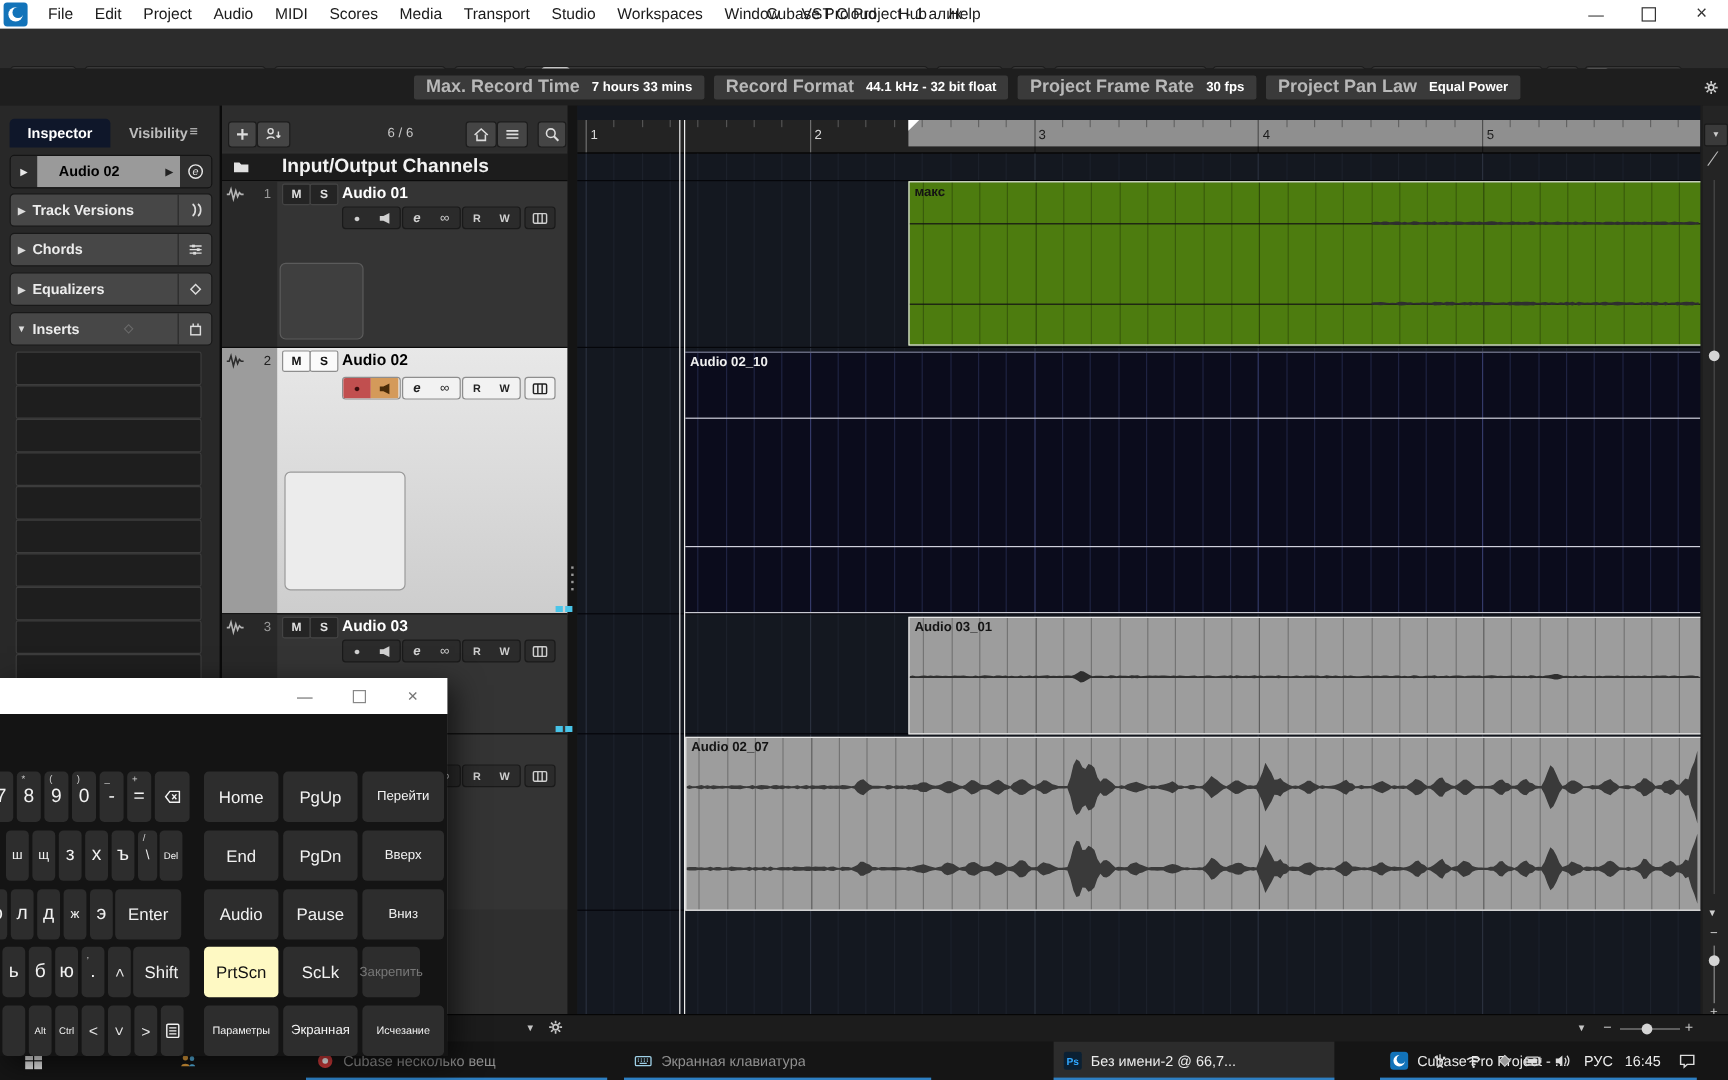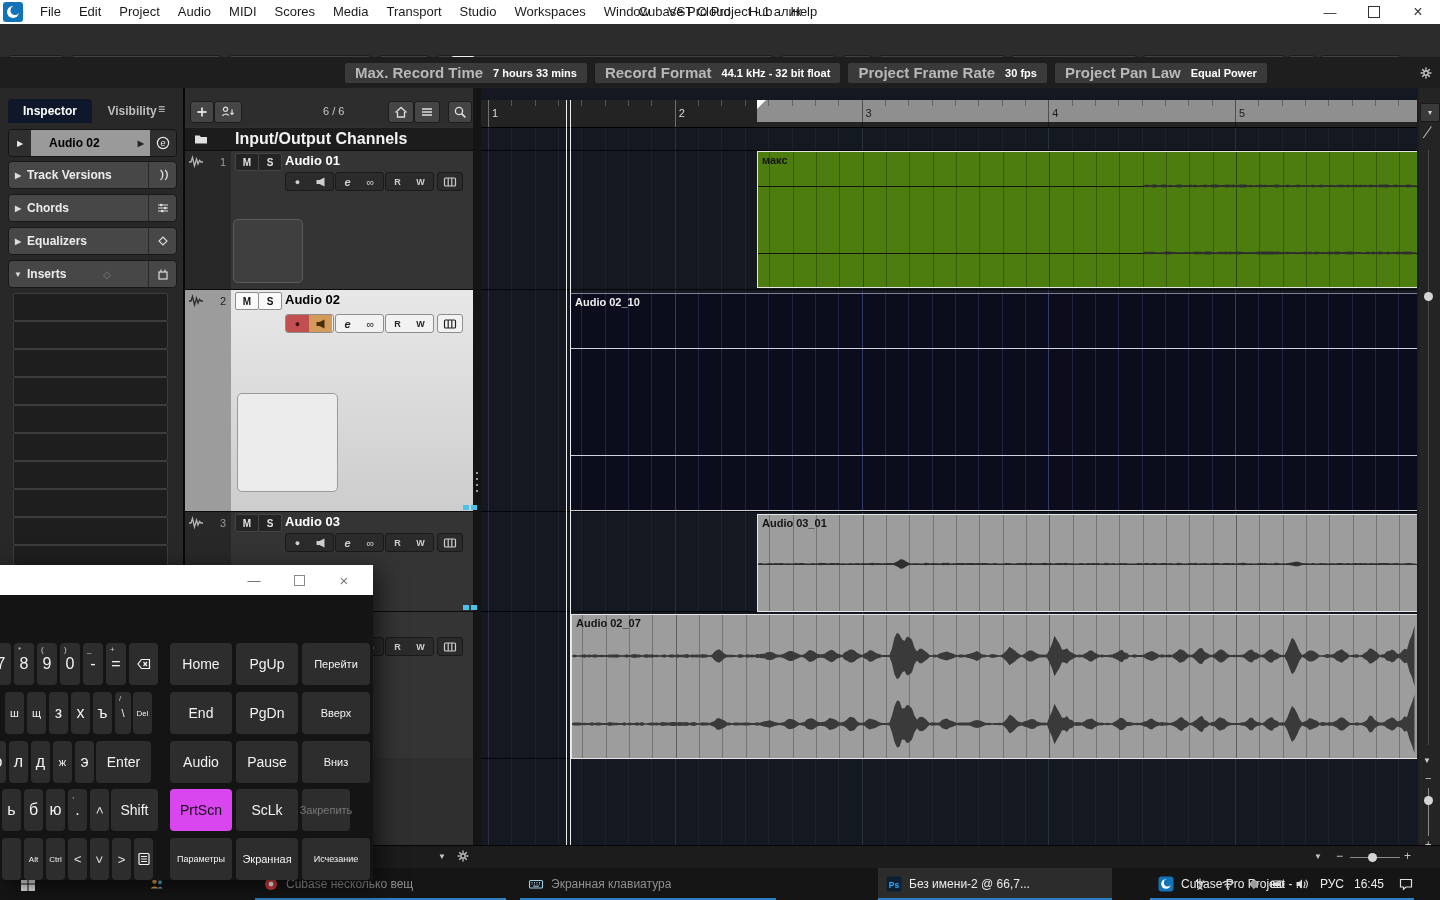--- a/index.html
+++ b/index.html
@@ -71,21 +71,21 @@
   #osk{left:0;top:565px;width:373px;height:315px;z-index:60;box-shadow:6px 6px 22px rgba(0,0,0,.6);overflow:hidden;}
   #osk-title{position:absolute;left:0;top:0;width:100%;height:30px;background:#fff;}
   #osk-body{position:absolute;left:0;top:30px;width:100%;height:285px;background:#141414;}
   .key{position:absolute;background:#2d2d2d;border-radius:4px;color:#f2f2f2;display:flex;align-items:center;justify-content:center;font-size:13px;}
   .key.let{font-size:16px;}
   .key.letsm{font-size:11px;}
   .key.fn{font-size:14px;}
   .key.ru{font-size:11px;}
   .key.rusm{font-size:9px;}
   .key.tiny{font-size:8px;}
-  .key.hl{background:#d946ef;color:#111;}
+  .key.hl{background:#fef9c3;color:#111;}
   .key.dim{color:#777;}
   .key .sup{position:absolute;top:2px;left:4px;font-size:8px;color:#cfcfcf;}
   .chev{display:inline-block;font-size:13px;color:#e8e8e8;}
   .oskctl{position:absolute;top:0;width:26px;height:30px;display:flex;align-items:center;justify-content:center;color:#666;font-size:13px;}
 
   
   #taskbar{left:0;top:868px;width:1440px;height:32px;background:#151515;z-index:40;}
   .task{position:absolute;top:0;height:32px;display:flex;align-items:center;padding:0 8px;}
   .task .tlabel{font-size:12px;margin-left:7px;white-space:nowrap;overflow:hidden;}
   .task .ul{position:absolute;left:0;bottom:0;width:100%;height:2px;background:#2e7fc2;}

